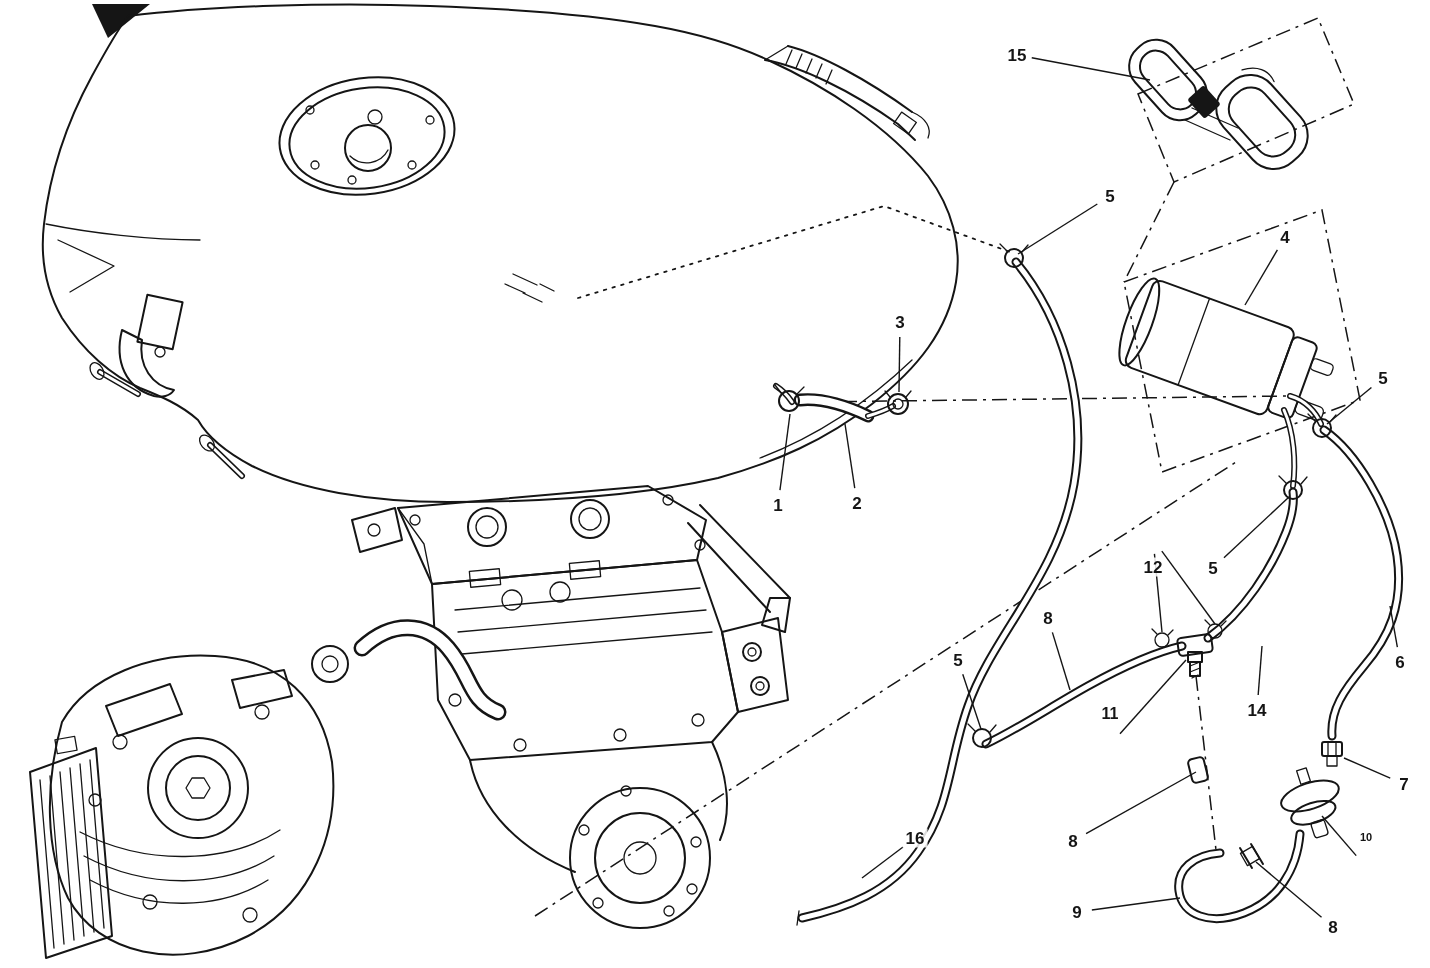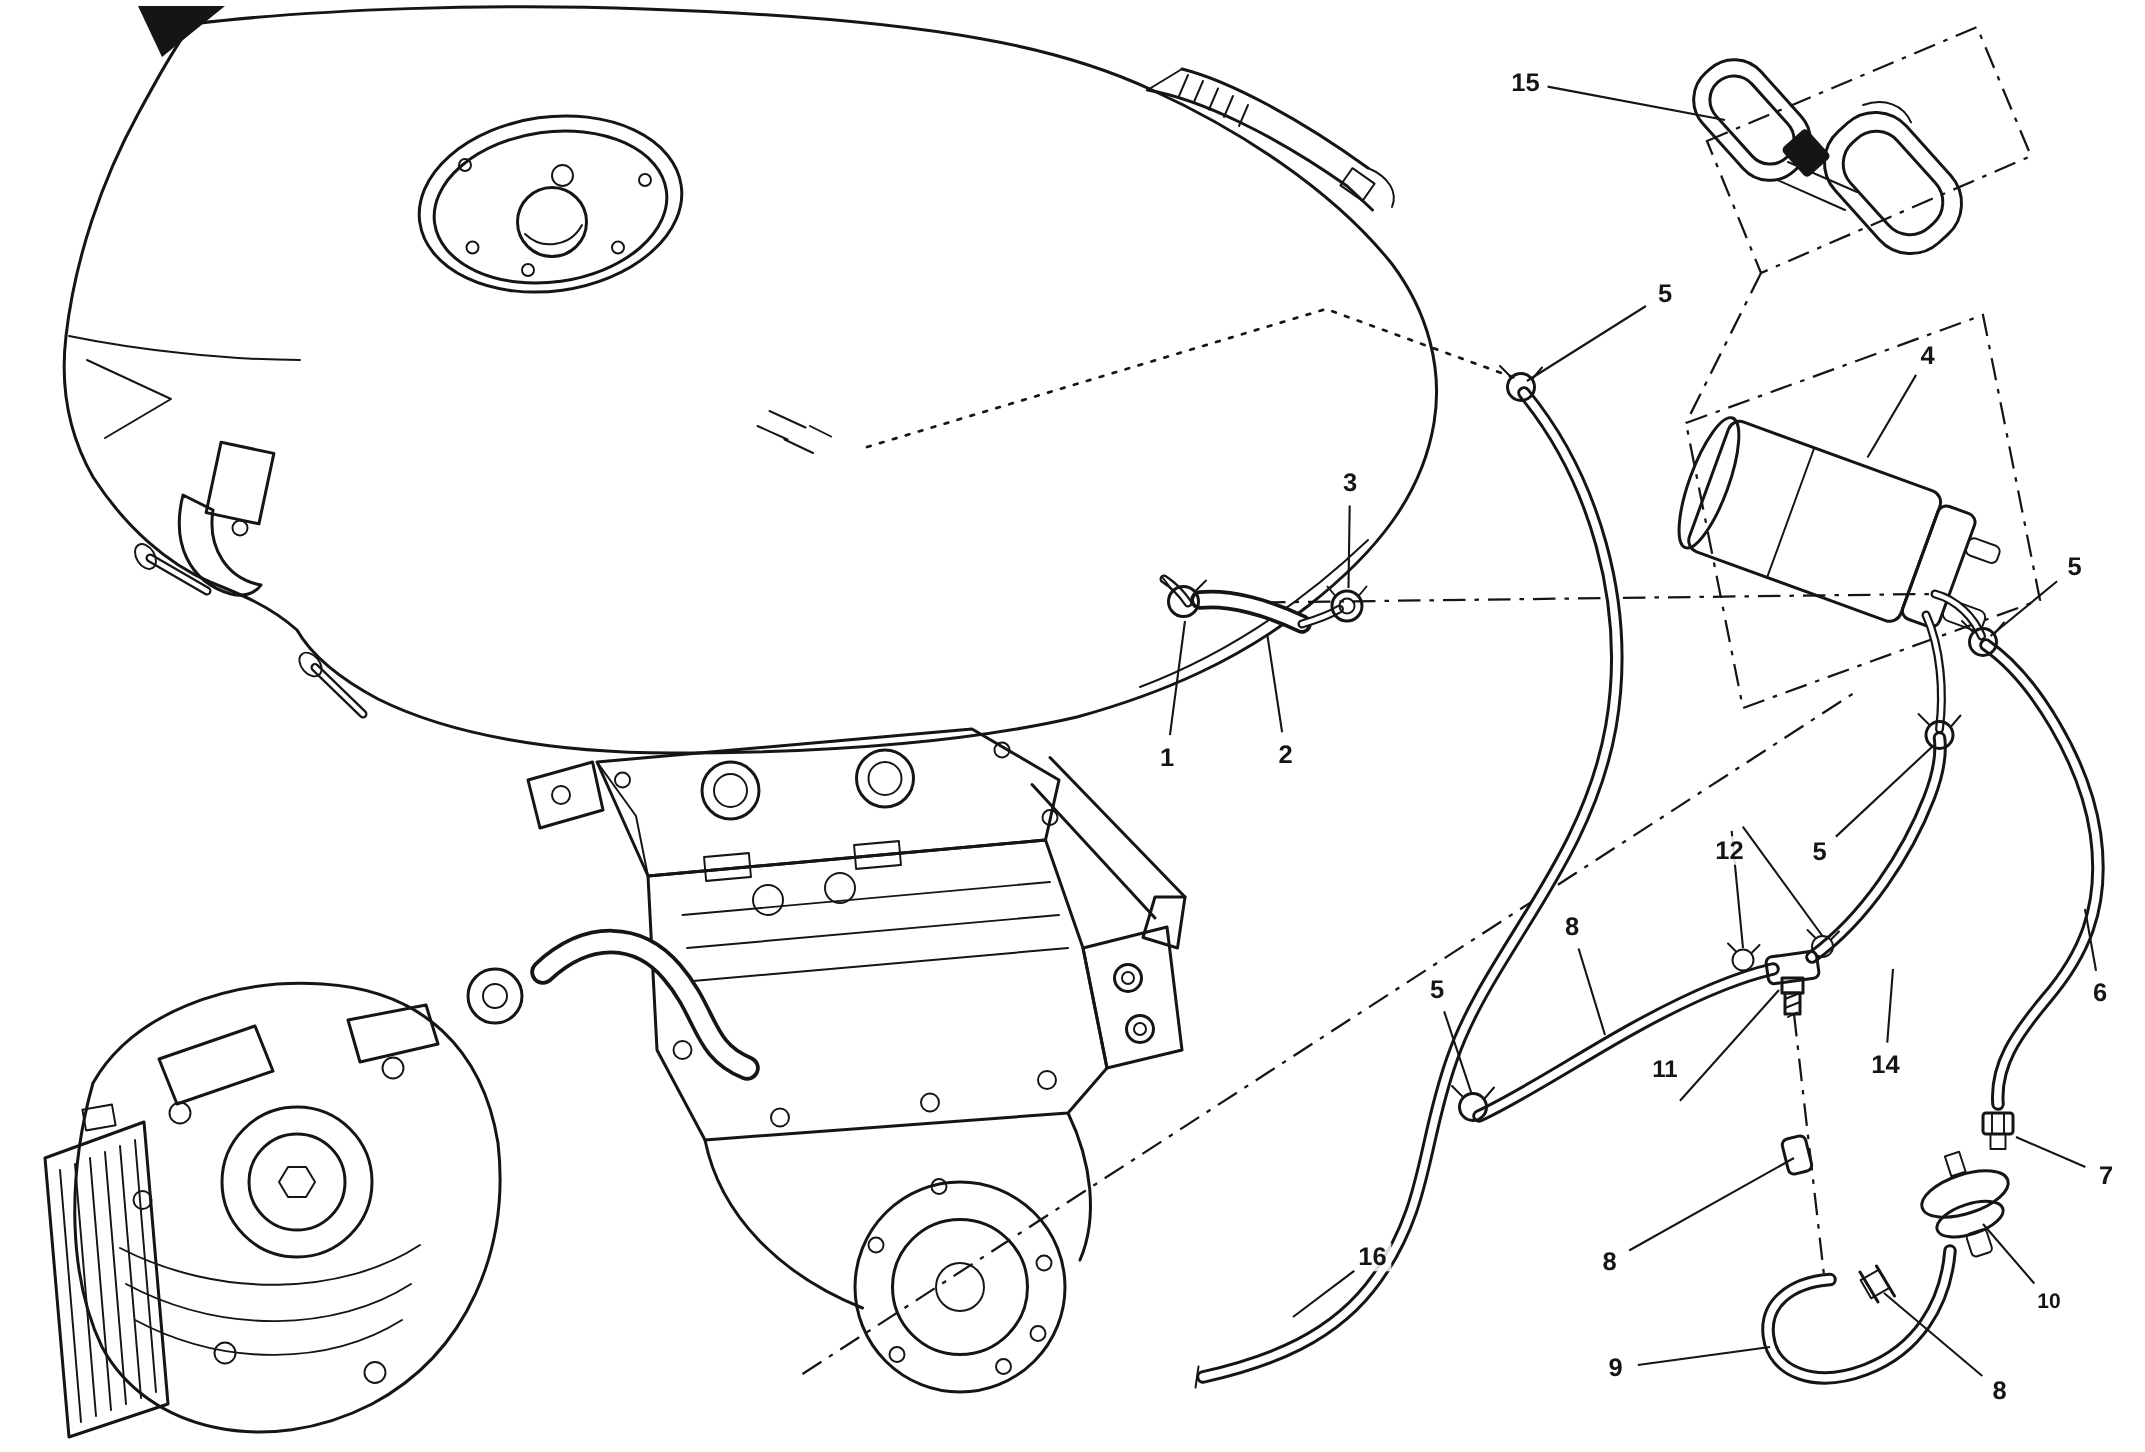--- a/index.html
+++ b/index.html
@@ -341,17 +341,17 @@
       <div class="callout" style="left: 1153px; top: 567px; font-size: 17px;">12</div>
       <div class="callout" style="left: 1213px; top: 568px; font-size: 17px;">5</div>
       <div class="callout" style="left: 1048px; top: 618px; font-size: 17px;">8</div>
       <div class="callout" style="left: 958px; top: 660px; font-size: 17px;">5</div>
       <div class="callout" style="left: 1400px; top: 662px; font-size: 17px;">6</div>
       <div class="callout" style="left: 1257px; top: 710px; font-size: 17px;">14</div>
       <div class="callout" style="left: 1110px; top: 714px; font-size: 16px;">11</div>
       <div class="callout" style="left: 1404px; top: 784px; font-size: 17px;">7</div>
       <div class="callout" style="left: 915px; top: 838px; font-size: 17px; text-align: right;">16</div>
       <div class="callout" style="left: 1073px; top: 841px; font-size: 17px;">8</div>
-      <div class="callout" style="left: 1366px; top: 867px; font-size: 14px;">10</div>
+      <div class="callout" style="left: 1366px; top: 837px; font-size: 11px;">10</div>
       <div class="callout" style="left: 1077px; top: 912px; font-size: 17px;">9</div>
       <div class="callout" style="left: 1333px; top: 927px; font-size: 17px;">8</div>
     </div>
 </div>
 
 </body></html>

